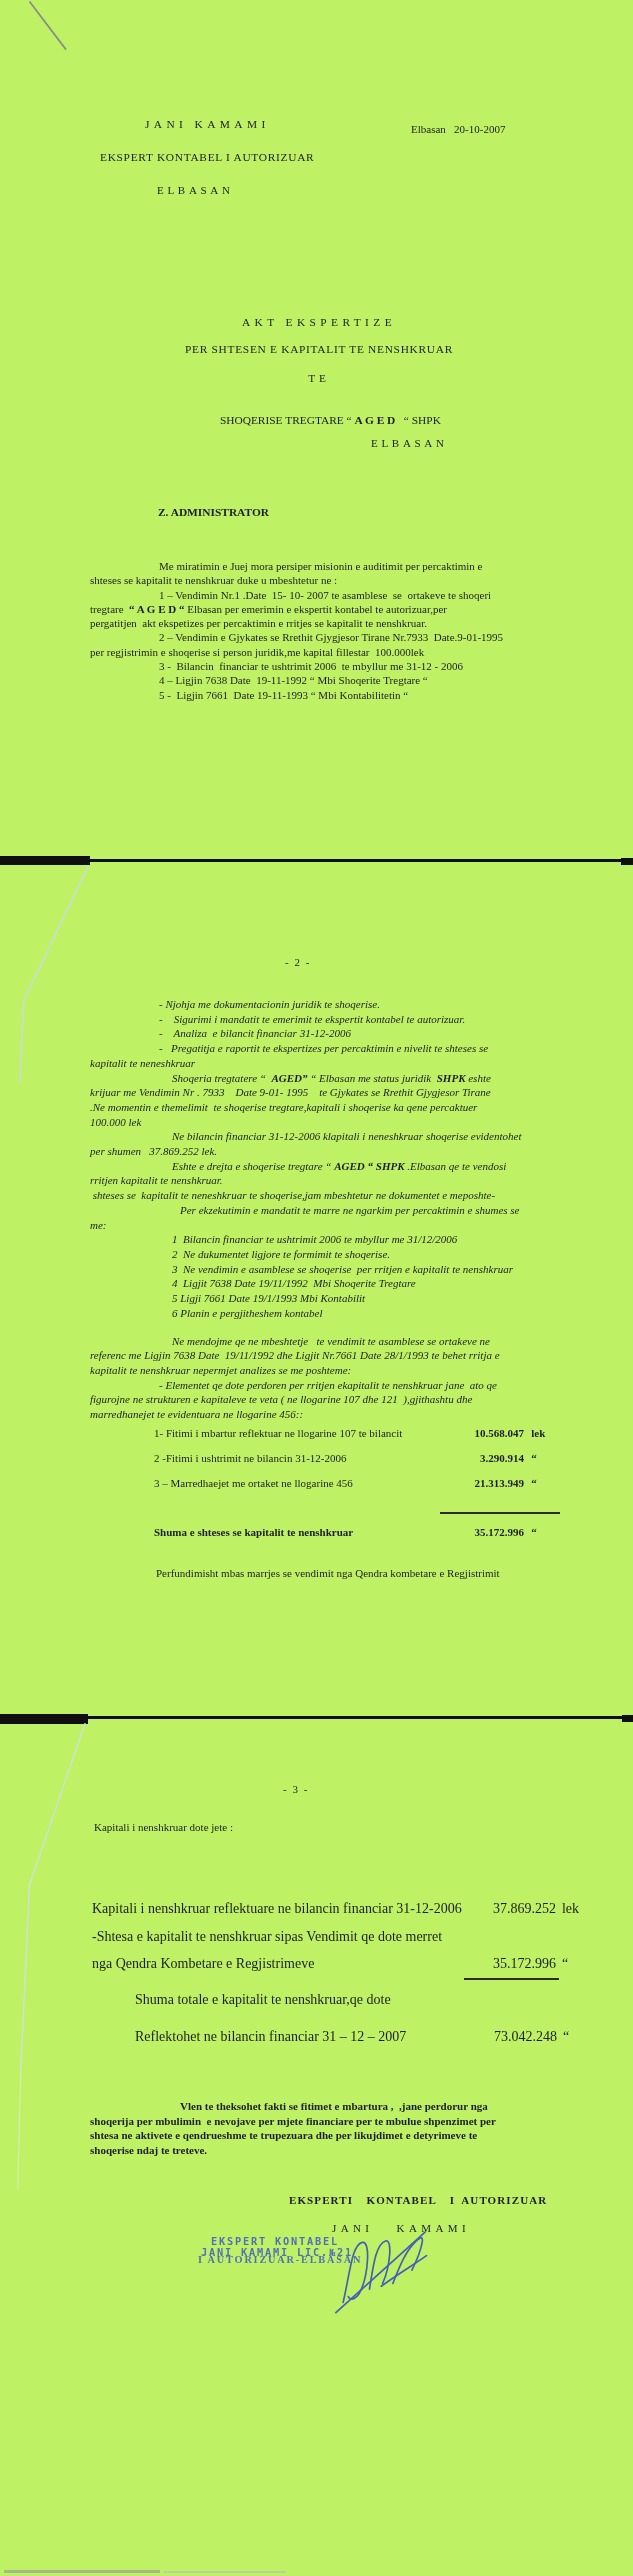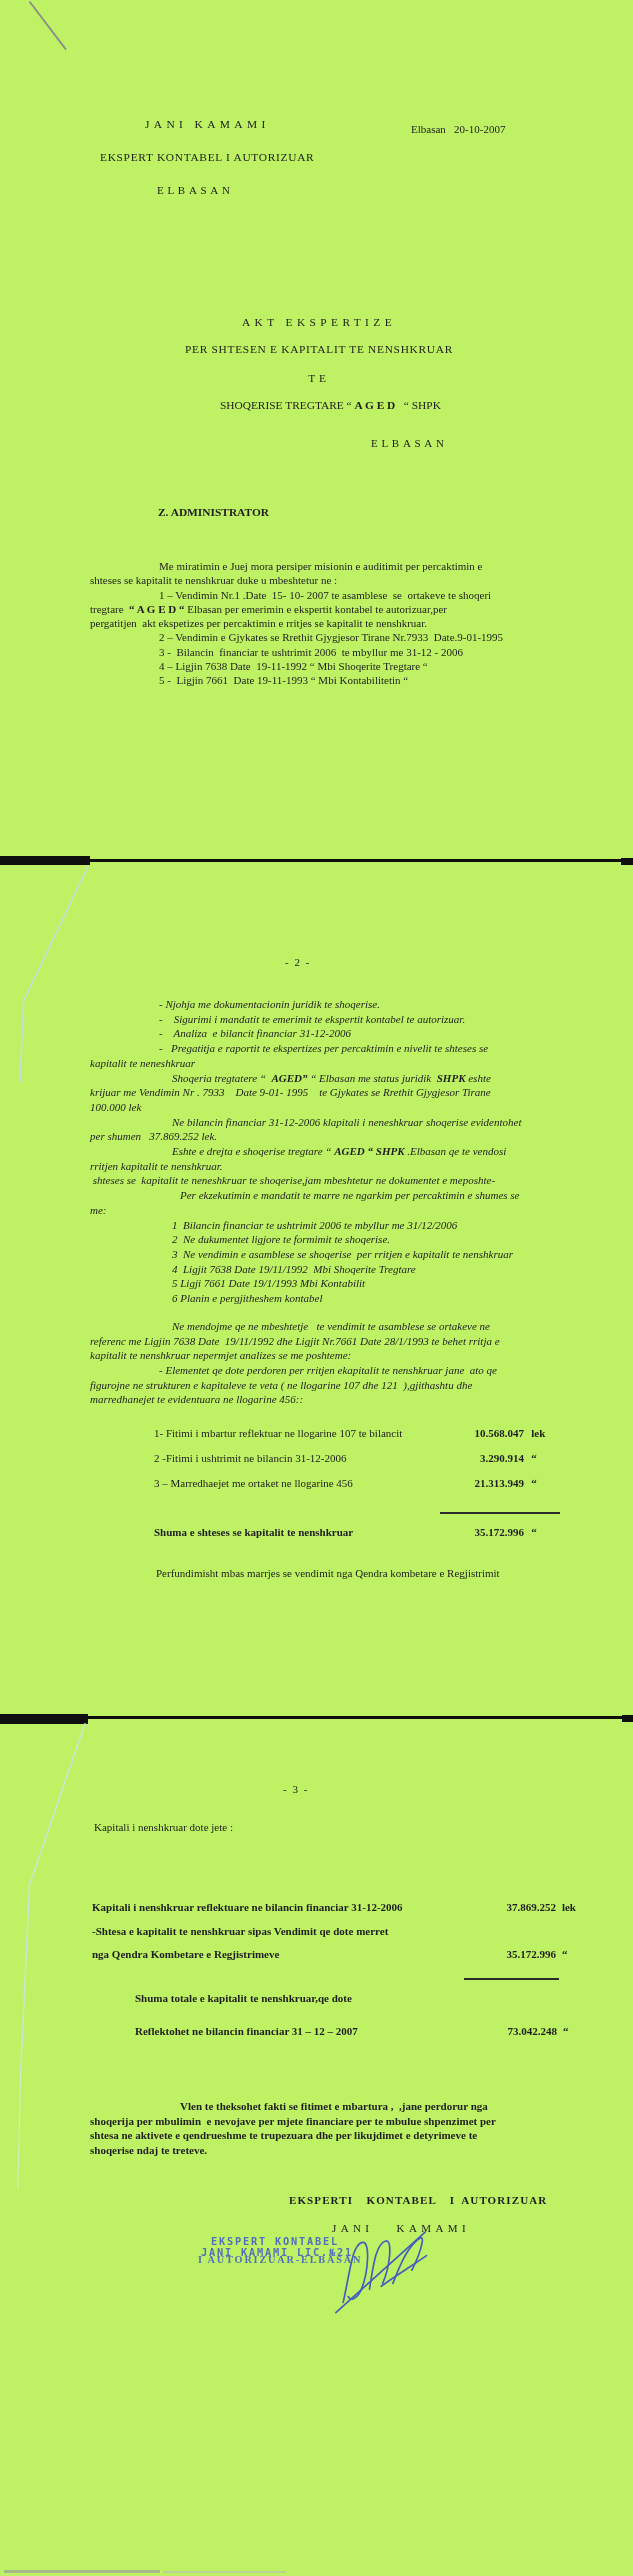--- a/index.html
+++ b/index.html
@@ -21,21 +21,21 @@
   .ls-sm{letter-spacing:0.7px;}
   .center{text-align:center;}
   .arow{display:flex;margin-bottom:13.2px;font-size:11px;}
   .arow .alabel{width:288px;}
   .arow .aval{width:82px;text-align:right;font-weight:bold;}
   .arow .aunit{padding-left:7.3px;font-weight:bold;}
   .trow{display:flex;font-size:11px;font-weight:bold;}
   .trow .alabel{width:288px;}
   .trow .aval{width:82px;text-align:right;}
   .trow .aunit{padding-left:7.3px;}
-  .crow{display:flex;margin-bottom:11.7px;font-size:11px;font-weight:bold;}
+  .crow{display:flex;margin-bottom:11.7px;font-size:14px;font-weight:normal;}
   .crow .clabel{width:383px;}
   .crow .cval{width:81px;text-align:right;}
   .crow .cunit{padding-left:5.9px;}
   .crow.ind2{padding-left:0;}
   .crow.ind2 .clabel{padding-left:43px;width:341px;}
   .crow.last{margin-bottom:20.5px;}
   .rule{position:absolute;height:1.5px;background:#2c2c2c;}
   .pgnum{font-size:11px;letter-spacing:1.5px;}
   .stamp{font-family:"DejaVu Sans Mono","Liberation Mono",monospace;font-weight:bold;
          font-size:10.3px;letter-spacing:1.8px;color:#4a63c4;opacity:.92;white-space:pre;}
@@ -55,37 +55,38 @@
     </svg>
 
     <div class="abs txt ls-wide" style="left:145px;top:117px;font-size:11.4px;">JANI KAMAMI</div>
     <div class="abs txt" style="left:411px;top:122px;">Elbasan   20-10-2007</div>
     <div class="abs txt ls-sm" style="left:100px;top:150px;font-size:11.4px;">EKSPERT KONTABEL I AUTORIZUAR</div>
     <div class="abs txt ls-med" style="left:157px;top:183px;">ELBASAN</div>
 
     <div class="abs center" style="left:55px;top:316px;width:528px;font-size:11.4px;">
       <div class="ls-wide" style="margin-bottom:14.7px;">AKT EKSPERTIZE</div>
       <div class="ls-sm" style="margin-bottom:17.6px;">PER SHTESEN E KAPITALIT TE NENSHKRUAR</div>
-      <div class="ls-med" style="margin-bottom:3px;">TE</div>
+      <div class="ls-med" style="margin-bottom:18px;">TE</div>
       <div style="white-space:pre;">
         <span>SHOQERISE TREGTARE “ </span><span class="b">A G E D</span><span>   “ SHPK</span>
       </div>
     </div>
     <div class="abs txt ls-med" style="left:371px;top:436px;">ELBASAN</div>
 
     <div class="abs txt b" style="left:158px;top:505px;font-size:11.4px;">Z. ADMINISTRATOR</div>
 
     <div class="abs body-block p1" style="left:90px;top:559px;width:490px;">
 
     <div class="ln ind">Me miratimin e Juej mora persiper misionin e auditimit per percaktimin e</div>
         <div class="ln">shteses se kapitalit te nenshkruar duke u mbeshtetur ne :</div>
         <div class="ln ind">1 – Vendimin Nr.1 .Date  15- 10- 2007 te asamblese  se  ortakeve te shoqeri</div>
         <div class="ln"><span>tregtare  </span><span class="b">“ A G E D “</span><span> Elbasan per emerimin e ekspertit kontabel te autorizuar,per</span></div>
         <div class="ln">pergatitjen  akt ekspetizes per percaktimin e rritjes se kapitalit te nenshkruar.</div>
         <div class="ln ind">2 – Vendimin e Gjykates se Rrethit Gjygjesor Tirane Nr.7933  Date.9-01-1995</div>
+        <div class="ln">per regjistrimin e shoqerise si person juridik,me kapital fillestar  100.000lek</div>
         <div class="ln ind">3 -  Bilancin  financiar te ushtrimit 2006  te mbyllur me 31-12 - 2006</div>
         <div class="ln ind">4 – Ligjin 7638 Date  19-11-1992 “ Mbi Shoqerite Tregtare “</div>
         <div class="ln ind">5 -  Ligjin 7661  Date 19-11-1993 “ Mbi Kontabilitetin “</div>
       </div>
   </div>
 
   <div class="boundary" style="left:0;top:859px;width:633px;height:2.9px;"></div>
   <div class="boundary" style="left:0;top:856px;width:90px;height:8.8px;"></div>
   <div class="boundary" style="left:621px;top:858px;width:12.5px;height:7.3px;"></div>
   <svg class="abs" style="left:0;top:863px;" width="103" height="242" viewBox="0 0 140 330">
@@ -98,20 +99,21 @@
 
     <div class="abs body-block p2" style="left:90px;top:134px;width:493px;">
 
     <div class="ln ind">- Njohja me dokumentacionin juridik te shoqerise.</div>
         <div class="ln ind">-    Sigurimi i mandatit te emerimit te ekspertit kontabel te autorizuar.</div>
         <div class="ln ind">-    Analiza  e bilancit financiar 31-12-2006</div>
         <div class="ln ind">-   Pregatitja e raportit te ekspertizes per percaktimin e nivelit te shteses se</div>
         <div class="ln">kapitalit te neneshkruar</div>
         <div class="ln ind2"><span>Shoqeria tregtatere “  </span><span class="b">AGED”</span><span> “ Elbasan me status juridik  </span><span class="b">SHPK</span><span> eshte</span></div>
         <div class="ln">krijuar me Vendimin Nr . 7933    Date 9-01- 1995    te Gjykates se Rrethit Gjygjesor Tirane</div>
+        <div class="ln">.Ne momentin e themelimit  te shoqerise tregtare,kapitali i shoqerise ka qene percaktuer</div>
         <div class="ln">100.000 lek</div>
         <div class="ln ind2">Ne bilancin financiar 31-12-2006 klapitali i neneshkruar shoqerise evidentohet</div>
         <div class="ln">per shumen   37.869.252 lek.</div>
         <div class="ln ind2"><span>Eshte e drejta e shoqerise tregtare “ </span><span class="b">AGED “ SHPK</span><span> .Elbasan qe te vendosi</span></div>
         <div class="ln">rritjen kapitalit te nenshkruar.</div>
         <div class="ln"> shteses se  kapitalit te neneshkruar te shoqerise,jam mbeshtetur ne dokumentet e meposhte-</div>
         <div class="ln ind3">Per ekzekutimin e mandatit te marre ne ngarkim per percaktimin e shumes se</div>
         <div class="ln">me:</div>
         <div class="ln ind2">1  Bilancin financiar te ushtrimit 2006 te mbyllur me 31/12/2006</div>
         <div class="ln ind2">2  Ne dukumentet ligjore te formimit te shoqerise.</div>

